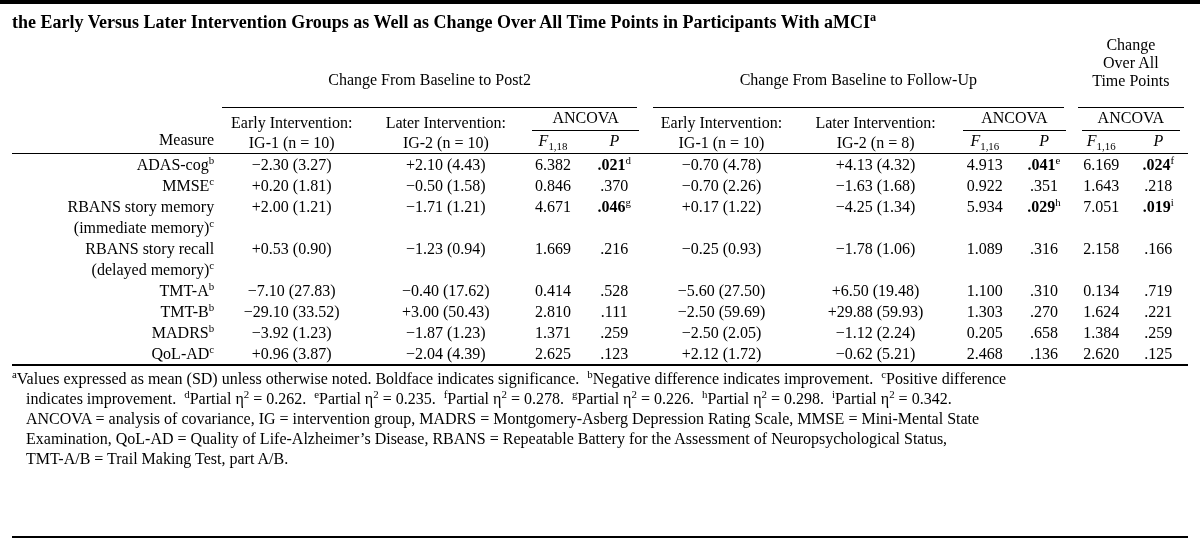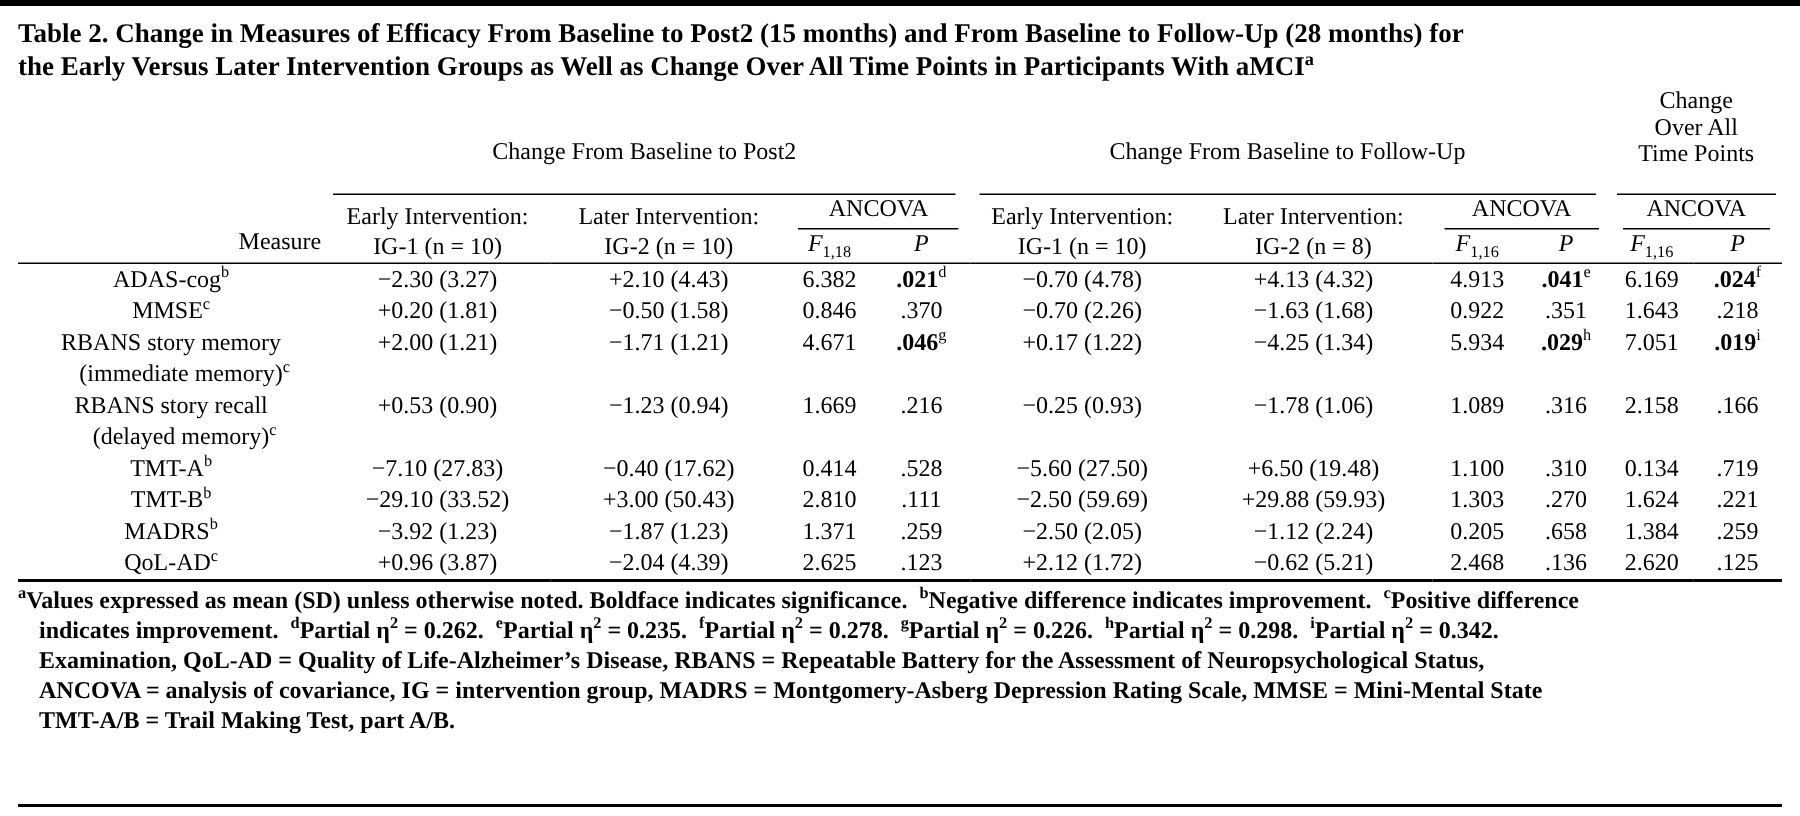--- a/index.html
+++ b/index.html
@@ -20,38 +20,37 @@
   }
   th, td { padding: 0 2px; font-weight: normal; text-align: center; white-space: nowrap; }
   thead th { vertical-align: bottom; line-height: 1.25; }
   .measure-head { text-align: right; padding-left: 2px; padding-bottom: 3px; }
   .group-rule { border-bottom: 1.5px solid #000; padding-bottom: 17px; margin: 0 8px 0 4px; }
   .group-rule.overall { margin: 0 2px; line-height: 1.12; }
   .ancova-rule { border-bottom: 1px solid #000; padding-bottom: 2px; margin: 0 6px; }
   .fp-head { padding-bottom: 2px; }
   #rows tr:first-child td { border-top: 1.5px solid #000; }
   #rows td { line-height: 21px; vertical-align: top; }
-  td.measure { text-align: center; padding-left: 2px; }
+  td.measure { text-align: right; padding-left: 2px; }
   .measure-indent { padding-left: 18px; }
   .i { font-style: italic; }
   .b { font-weight: bold; }
   sup { font-size: 68%; line-height: 0; vertical-align: super; }
   sub { font-size: 68%; line-height: 0; vertical-align: sub; }
-  .footnotes { font-size: 16px; line-height: 20px; margin-top: 3px; font-weight: bold; }
+  .footnotes { font-size: 16px; line-height: 20px; margin-top: 3px; }
   .fn-line { white-space: nowrap; }
   .fn-line.indent { padding-left: 14px; }
   .bottom-rule { border-top: 2.5px solid #000; margin-top: auto; }
 </style>
 </head>
 <body>
 
 <div class="sheet">
 
   <div class="title">
-    <div class="line"><span>Table 2. Change in Measures of Efficacy From Baseline to Post2 (15 months) and From Baseline to Follow-Up (28 months) for</span></div>
     <div class="line"><span>the Early Versus Later Intervention Groups as Well as Change Over All Time Points in Participants With aMCI</span><sup>a</sup></div>
   </div>
 
   <table>
     <colgroup>
       <col style="width:200px">
       <col style="width:148px">
       <col style="width:154px">
       <col style="width:56px">
       <col style="width:64px">
@@ -237,20 +236,20 @@
           <td><span>.136</span></td>
           <td><span>2.620</span></td>
           <td><span>.125</span></td>
         </tr>
       </tbody>
   </table>
 
   <div class="footnotes" id="footnotes">
       <div class="fn-line"><sup>a</sup><span>Values expressed as mean (SD) unless otherwise noted. Boldface indicates significance. </span><sup>b</sup><span>Negative difference indicates improvement. </span><sup>c</sup><span>Positive difference</span></div>
       <div class="fn-line indent"><span>indicates improvement. </span><sup>d</sup><span>Partial η</span><sup>2</sup><span> = 0.262. </span><sup>e</sup><span>Partial η</span><sup>2</sup><span> = 0.235. </span><sup>f</sup><span>Partial η</span><sup>2</sup><span> = 0.278. </span><sup>g</sup><span>Partial η</span><sup>2</sup><span> = 0.226. </span><sup>h</sup><span>Partial η</span><sup>2</sup><span> = 0.298. </span><sup>i</sup><span>Partial η</span><sup>2</sup><span> = 0.342.</span></div>
+      <div class="fn-line indent"><span>ANCOVA = analysis of covariance, IG = intervention group, MADRS = Montgomery-Asberg Depression Rating Scale, MMSE = Mini-Mental State</span></div>
       <div class="fn-line indent"><span>Examination, QoL-AD = Quality of Life-Alzheimer’s Disease, RBANS = Repeatable Battery for the Assessment of Neuropsychological Status,</span></div>
-      <div class="fn-line indent"><span>ANCOVA = analysis of covariance, IG = intervention group, MADRS = Montgomery-Asberg Depression Rating Scale, MMSE = Mini-Mental State</span></div>
       <div class="fn-line indent"><span>TMT-A/B = Trail Making Test, part A/B.</span></div>
     </div>
 
   <div class="bottom-rule"></div>
 
 </div>
 
 </body></html>

